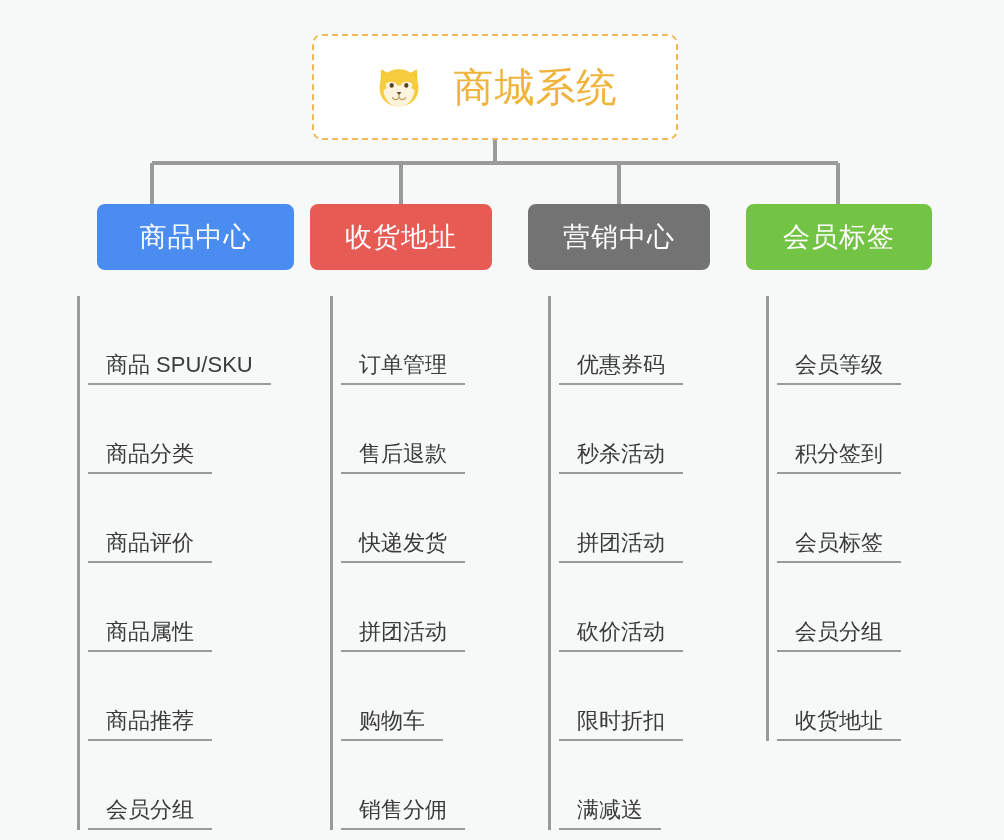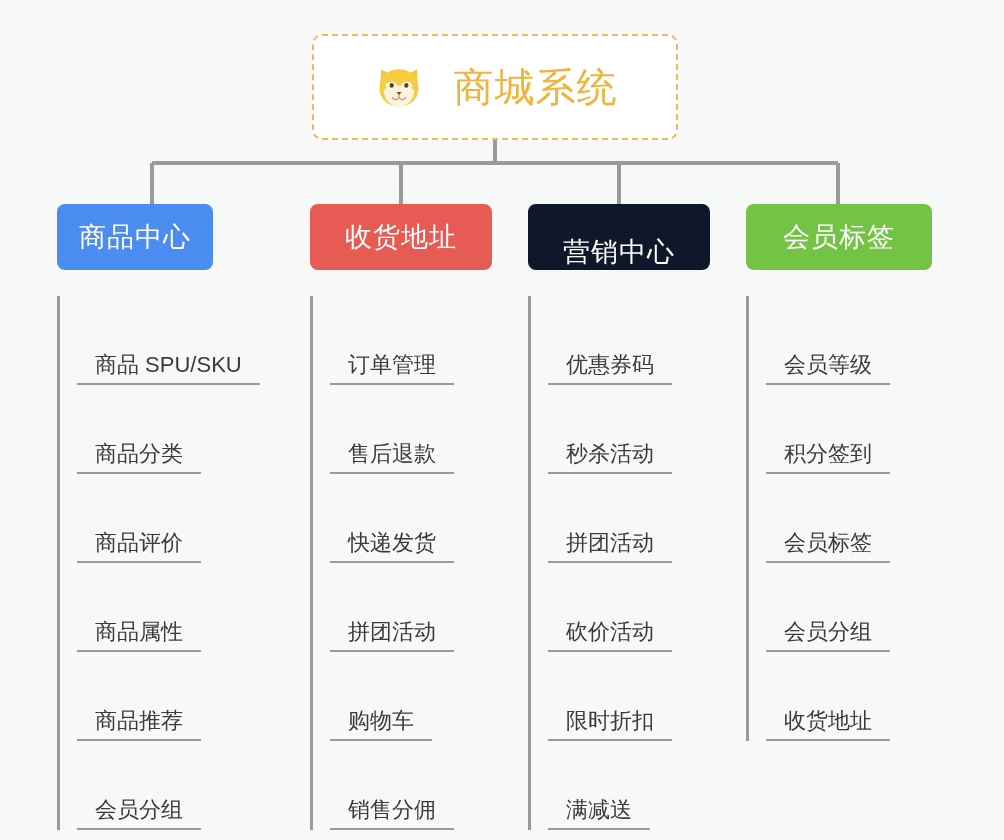--- a/index.html
+++ b/index.html
@@ -73,42 +73,43 @@
     justify-content: center;
     color: #ffffff;
     font-size: 27px;
     letter-spacing: 1px;
     box-sizing: border-box;
   }
 
   .leaf-list {
     position: relative;
     margin-top: 26px;
-    padding-left: 17px;
+    padding-left: 8px;
     border-left: 3px solid #9a9a9a;
+    margin-left: 20px;
   }
   .leaf-item {
     height: 89px;
     display: flex;
     align-items: flex-end;
     box-sizing: border-box;
   }
   .leaf-label {
     display: inline-block;
     font-size: 22px;
     color: #3b3b3b;
     white-space: nowrap;
     padding: 0 18px 6px 18px;
     border-bottom: 2px solid #9a9a9a;
     line-height: 1.1;
   }
 
   
   .col-0 { left: 57px; }
-  .col-0 .cat-box { width: 156px; }
+  .col-0 .cat-box { width: 197px; margin-left: 40px; }
   .col-1 { left: 310px; }
   .col-1 .cat-box { width: 182px; }
   .col-2 { left: 528px; }
   .col-2 .cat-box { width: 182px; }
   .col-3 { left: 746px; }
   .col-3 .cat-box { width: 186px; }
 </style>
 </head>
 <body>
 
@@ -196,21 +197,21 @@
           </div>
           <div class="leaf-item">
             <span class="leaf-label">购物车</span>
           </div>
           <div class="leaf-item">
             <span class="leaf-label">销售分佣</span>
           </div>
         </div>
       </div>
       <div class="column col-2">
-        <div class="cat-box" style="background: #0f172a; align-items: flex-end;">
+        <div class="cat-box" style="background: #737373;">
           <span>营销中心</span>
         </div>
         <div class="leaf-list">
           <div class="leaf-item">
             <span class="leaf-label">优惠券码</span>
           </div>
           <div class="leaf-item">
             <span class="leaf-label">秒杀活动</span>
           </div>
           <div class="leaf-item">

